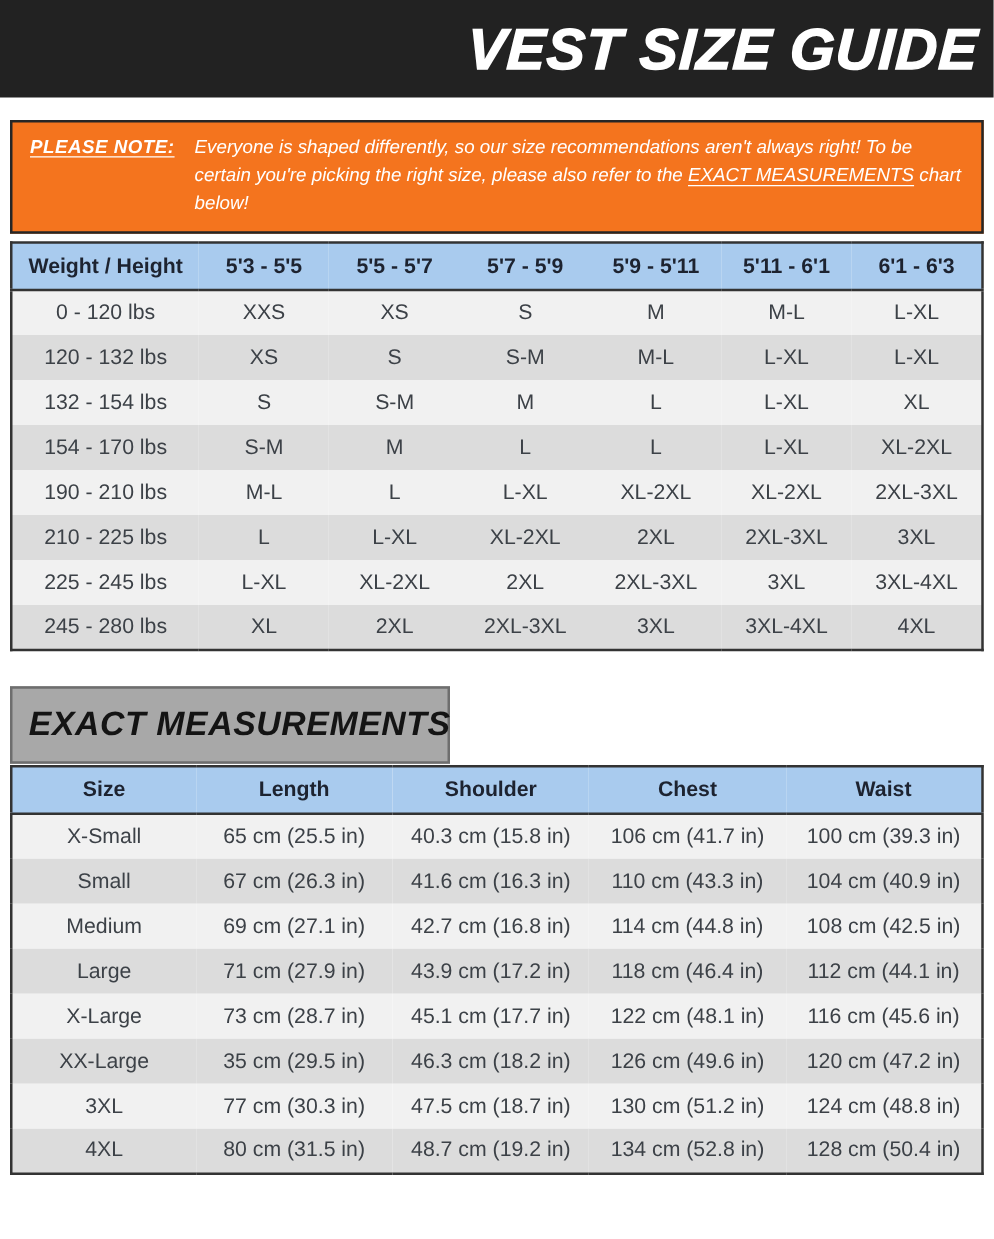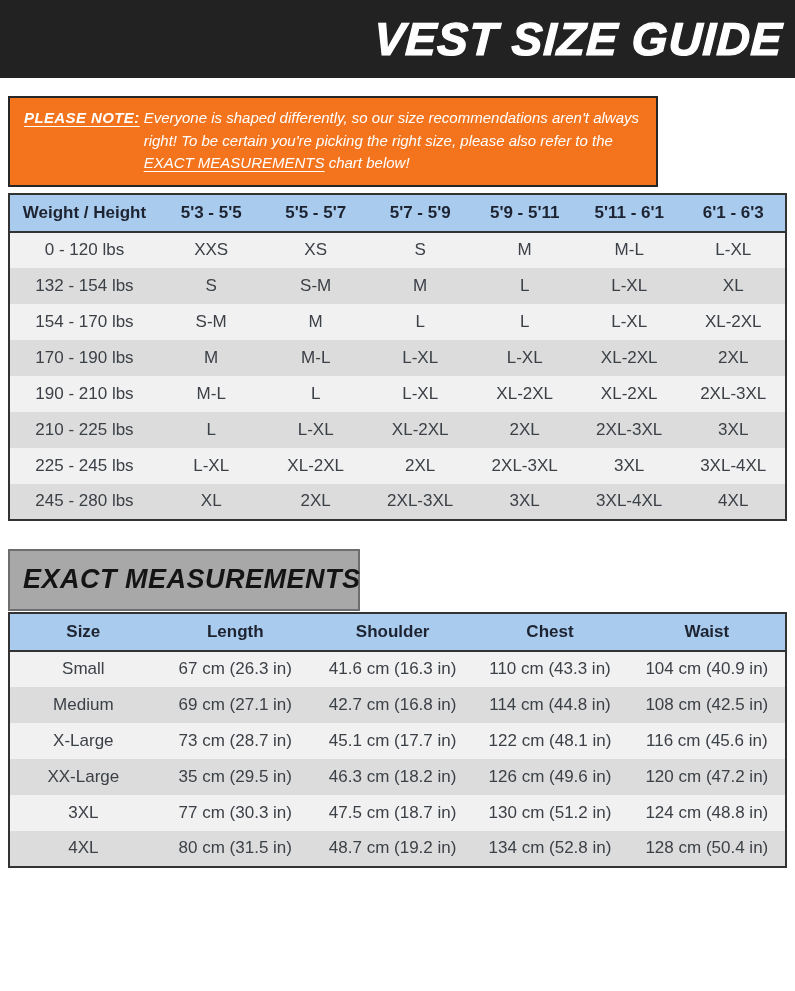--- a/index.html
+++ b/index.html
@@ -30,29 +30,29 @@
     font-size: 46px;
     letter-spacing: 1px;
     -webkit-text-stroke: 1.2px #ffffff;
     transform: skewX(-3deg);
     white-space: nowrap;
   }
 
   
   .notice {
     margin: 18px 8px 0;
-    width: 650px;
+    width: 779px;
     min-height: 58px;
     background: #F4741E;
     border: 2px solid #262626;
     color: #ffffff;
     font-style: italic;
     display: flex;
     align-items: flex-start;
-    gap: 4px;
+    gap: 16px;
     padding: 9px 14px 10px;
   }
   .notice-label {
     font-weight: bold;
     font-size: 15px;
     letter-spacing: 0.4px;
     text-decoration: underline;
     text-underline-offset: 3px;
     white-space: nowrap;
     padding-top: 2px;
@@ -154,45 +154,45 @@
         <tr>
           <td>0 - 120 lbs</td>
           <td>XXS</td>
           <td>XS</td>
           <td>S</td>
           <td>M</td>
           <td>M-L</td>
           <td>L-XL</td>
         </tr>
         <tr>
+          <td>120 - 132 lbs</td>
+          <td>XS</td>
+          <td>S</td>
+          <td>S-M</td>
+          <td>M-L</td>
+          <td>L-XL</td>
+          <td>L-XL</td>
+        </tr>
+        <tr>
           <td>132 - 154 lbs</td>
           <td>S</td>
           <td>S-M</td>
           <td>M</td>
           <td>L</td>
           <td>L-XL</td>
           <td>XL</td>
         </tr>
         <tr>
           <td>154 - 170 lbs</td>
           <td>S-M</td>
           <td>M</td>
           <td>L</td>
           <td>L</td>
           <td>L-XL</td>
           <td>XL-2XL</td>
-        </tr>
-        <tr>
-          <td>170 - 190 lbs</td>
-          <td>M</td>
-          <td>M-L</td>
-          <td>L-XL</td>
-          <td>L-XL</td>
-          <td>XL-2XL</td>
-          <td>2XL</td>
         </tr>
         <tr>
           <td>190 - 210 lbs</td>
           <td>M-L</td>
           <td>L</td>
           <td>L-XL</td>
           <td>XL-2XL</td>
           <td>XL-2XL</td>
           <td>2XL-3XL</td>
         </tr>
@@ -235,34 +235,48 @@
         <tr>
           <th>Size</th>
           <th>Length</th>
           <th>Shoulder</th>
           <th>Chest</th>
           <th>Waist</th>
         </tr>
       </thead>
       <tbody>
         <tr>
+          <td>X-Small</td>
+          <td>65 cm (25.5 in)</td>
+          <td>40.3 cm (15.8 in)</td>
+          <td>106 cm (41.7 in)</td>
+          <td>100 cm (39.3 in)</td>
+        </tr>
+        <tr>
           <td>Small</td>
           <td>67 cm (26.3 in)</td>
           <td>41.6 cm (16.3 in)</td>
           <td>110 cm (43.3 in)</td>
           <td>104 cm (40.9 in)</td>
         </tr>
         <tr>
           <td>Medium</td>
           <td>69 cm (27.1 in)</td>
           <td>42.7 cm (16.8 in)</td>
           <td>114 cm (44.8 in)</td>
           <td>108 cm (42.5 in)</td>
         </tr>
         <tr>
+          <td>Large</td>
+          <td>71 cm (27.9 in)</td>
+          <td>43.9 cm (17.2 in)</td>
+          <td>118 cm (46.4 in)</td>
+          <td>112 cm (44.1 in)</td>
+        </tr>
+        <tr>
           <td>X-Large</td>
           <td>73 cm (28.7 in)</td>
           <td>45.1 cm (17.7 in)</td>
           <td>122 cm (48.1 in)</td>
           <td>116 cm (45.6 in)</td>
         </tr>
         <tr>
           <td>XX-Large</td>
           <td>35 cm (29.5 in)</td>
           <td>46.3 cm (18.2 in)</td>

